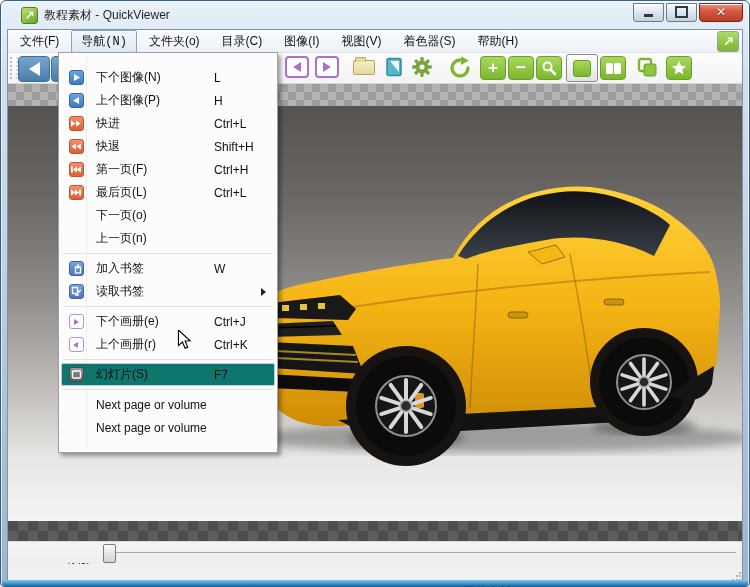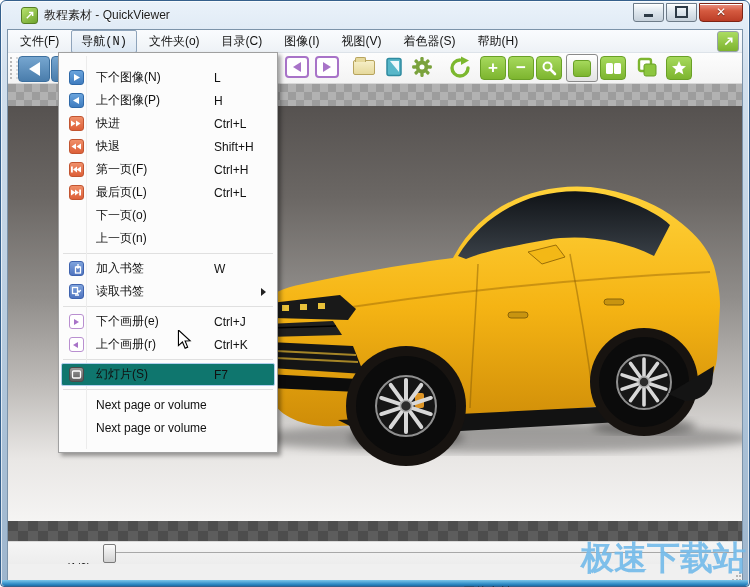--- a/index.html
+++ b/index.html
@@ -479,16 +479,15 @@
         <span class="mshort"></span>
     </div>
   </div>
 
   <div class="cursor">
     <svg width="16" height="20" viewBox="0 0 12 18">
         <path d="M1,0 L1,14 L4.6,10.8 L7,16.5 L9.3,15.4 L7,9.9 L11.5,9.7 Z" fill="#fff" stroke="#000" stroke-width="1"></path>
       </svg>
   </div>
 
-  <div class="watermark">极速下载站</div>
 
   <div class="frame-bottom"></div>
 </div>
 
 </body></html>

